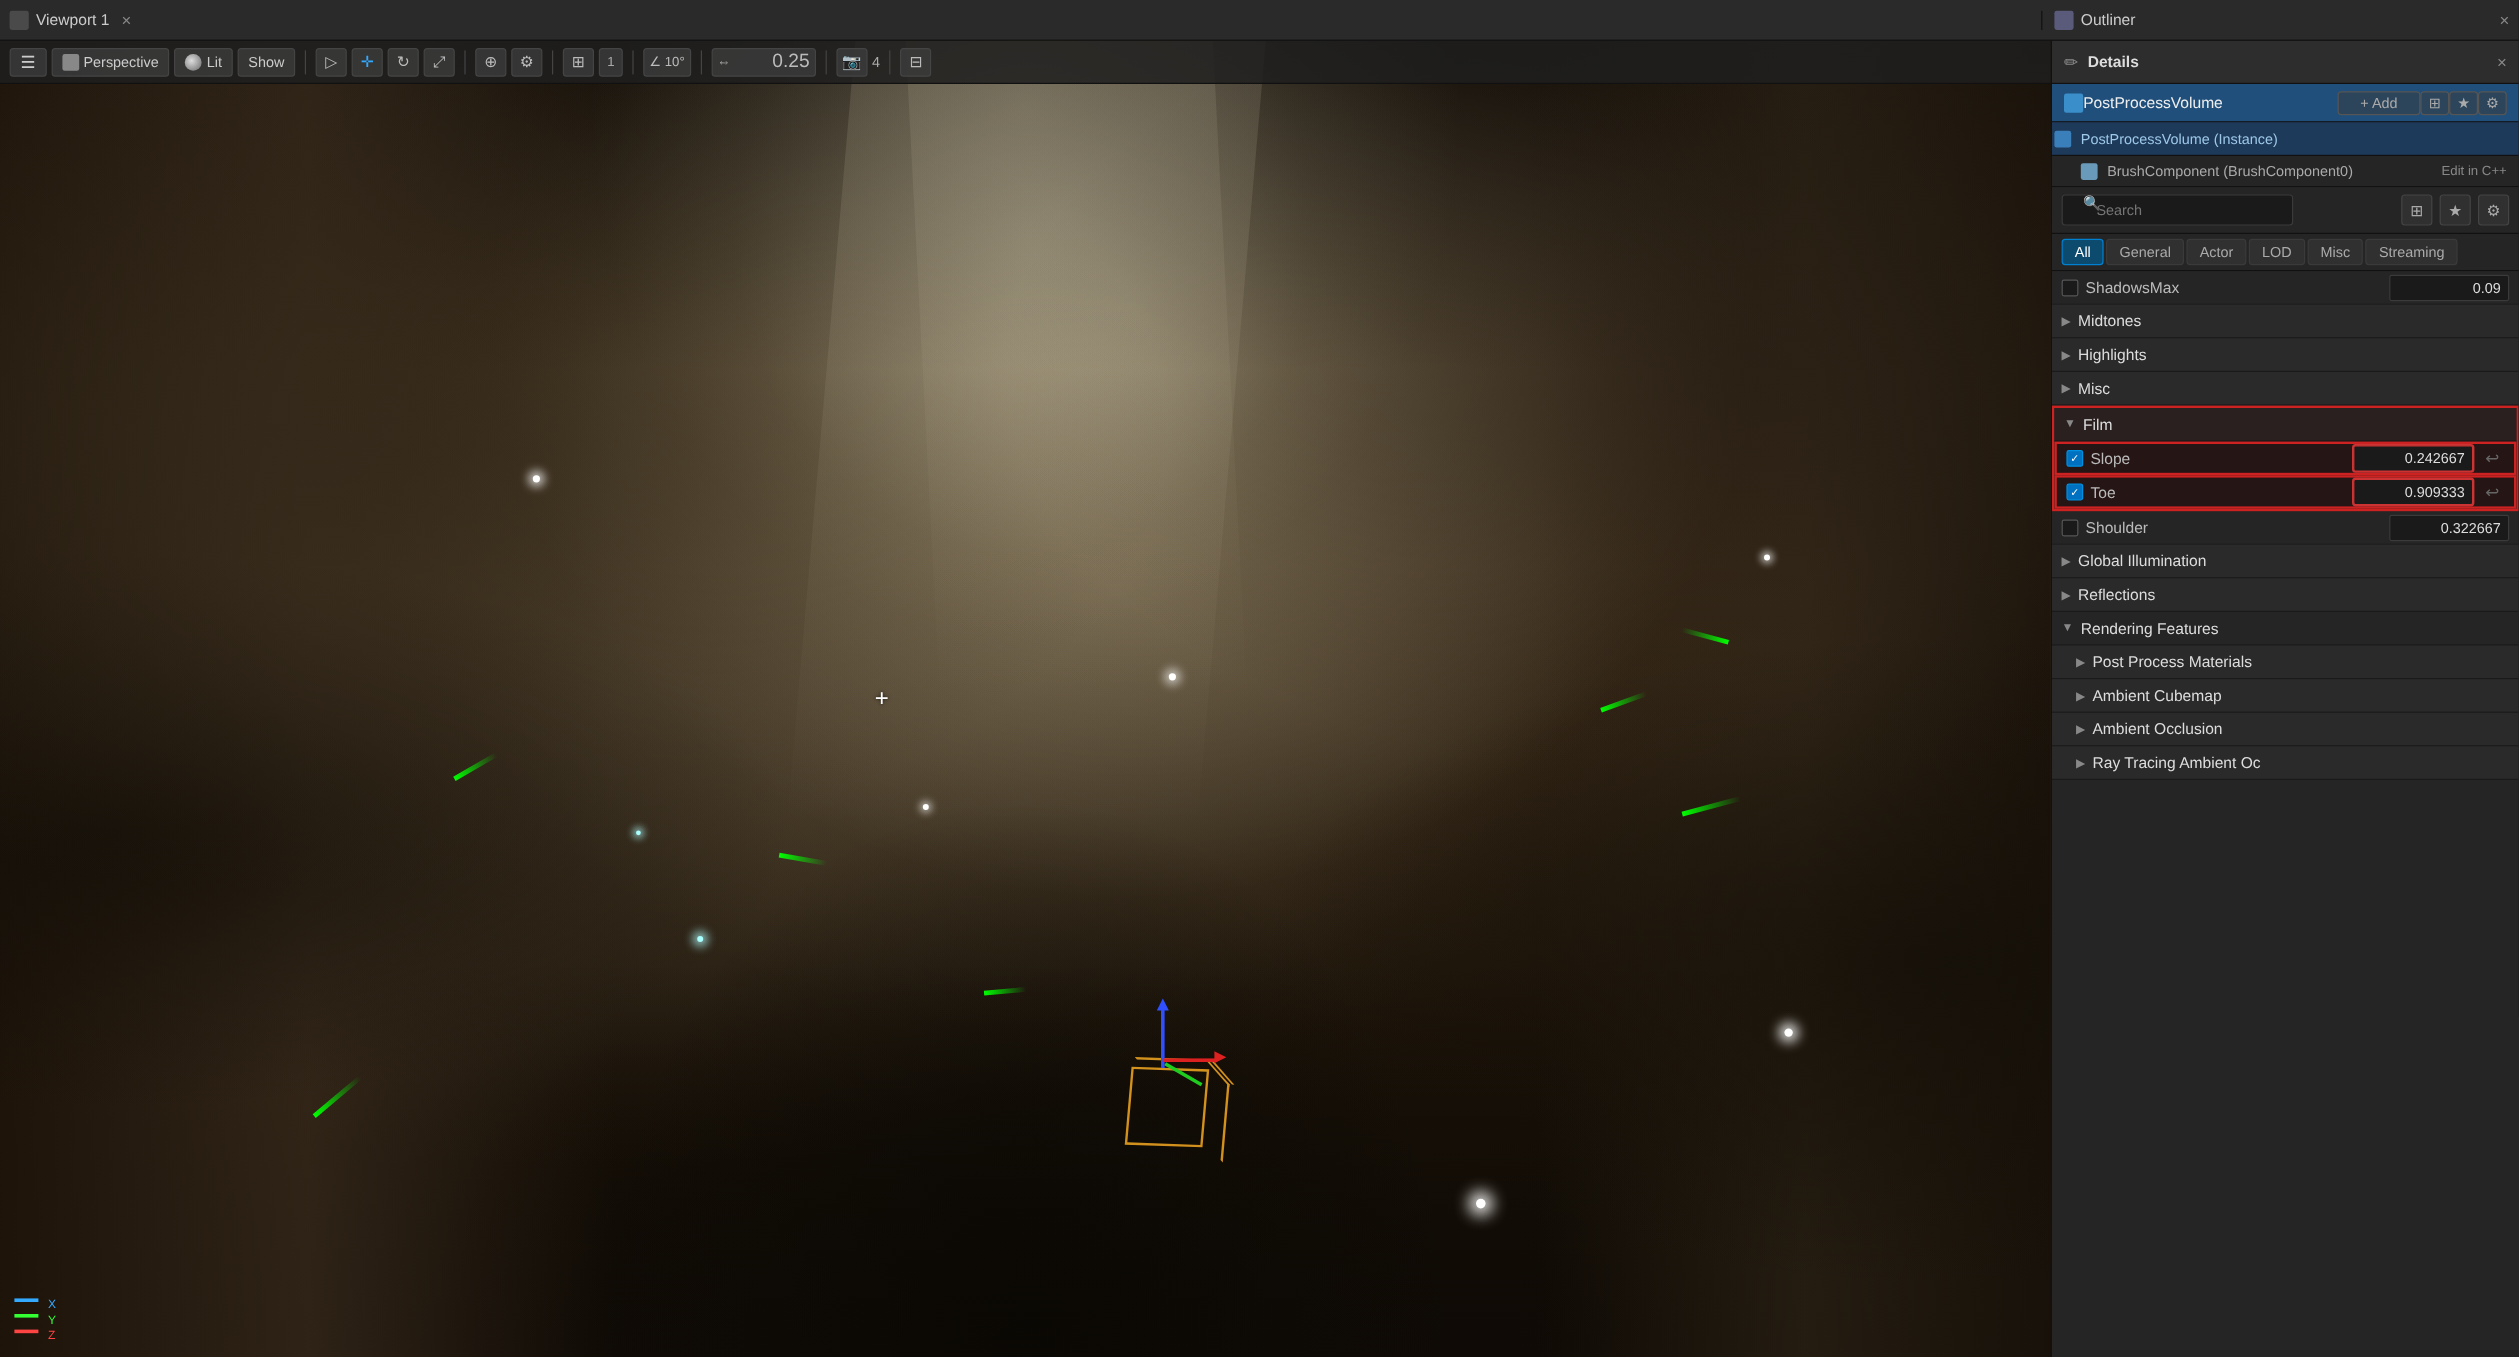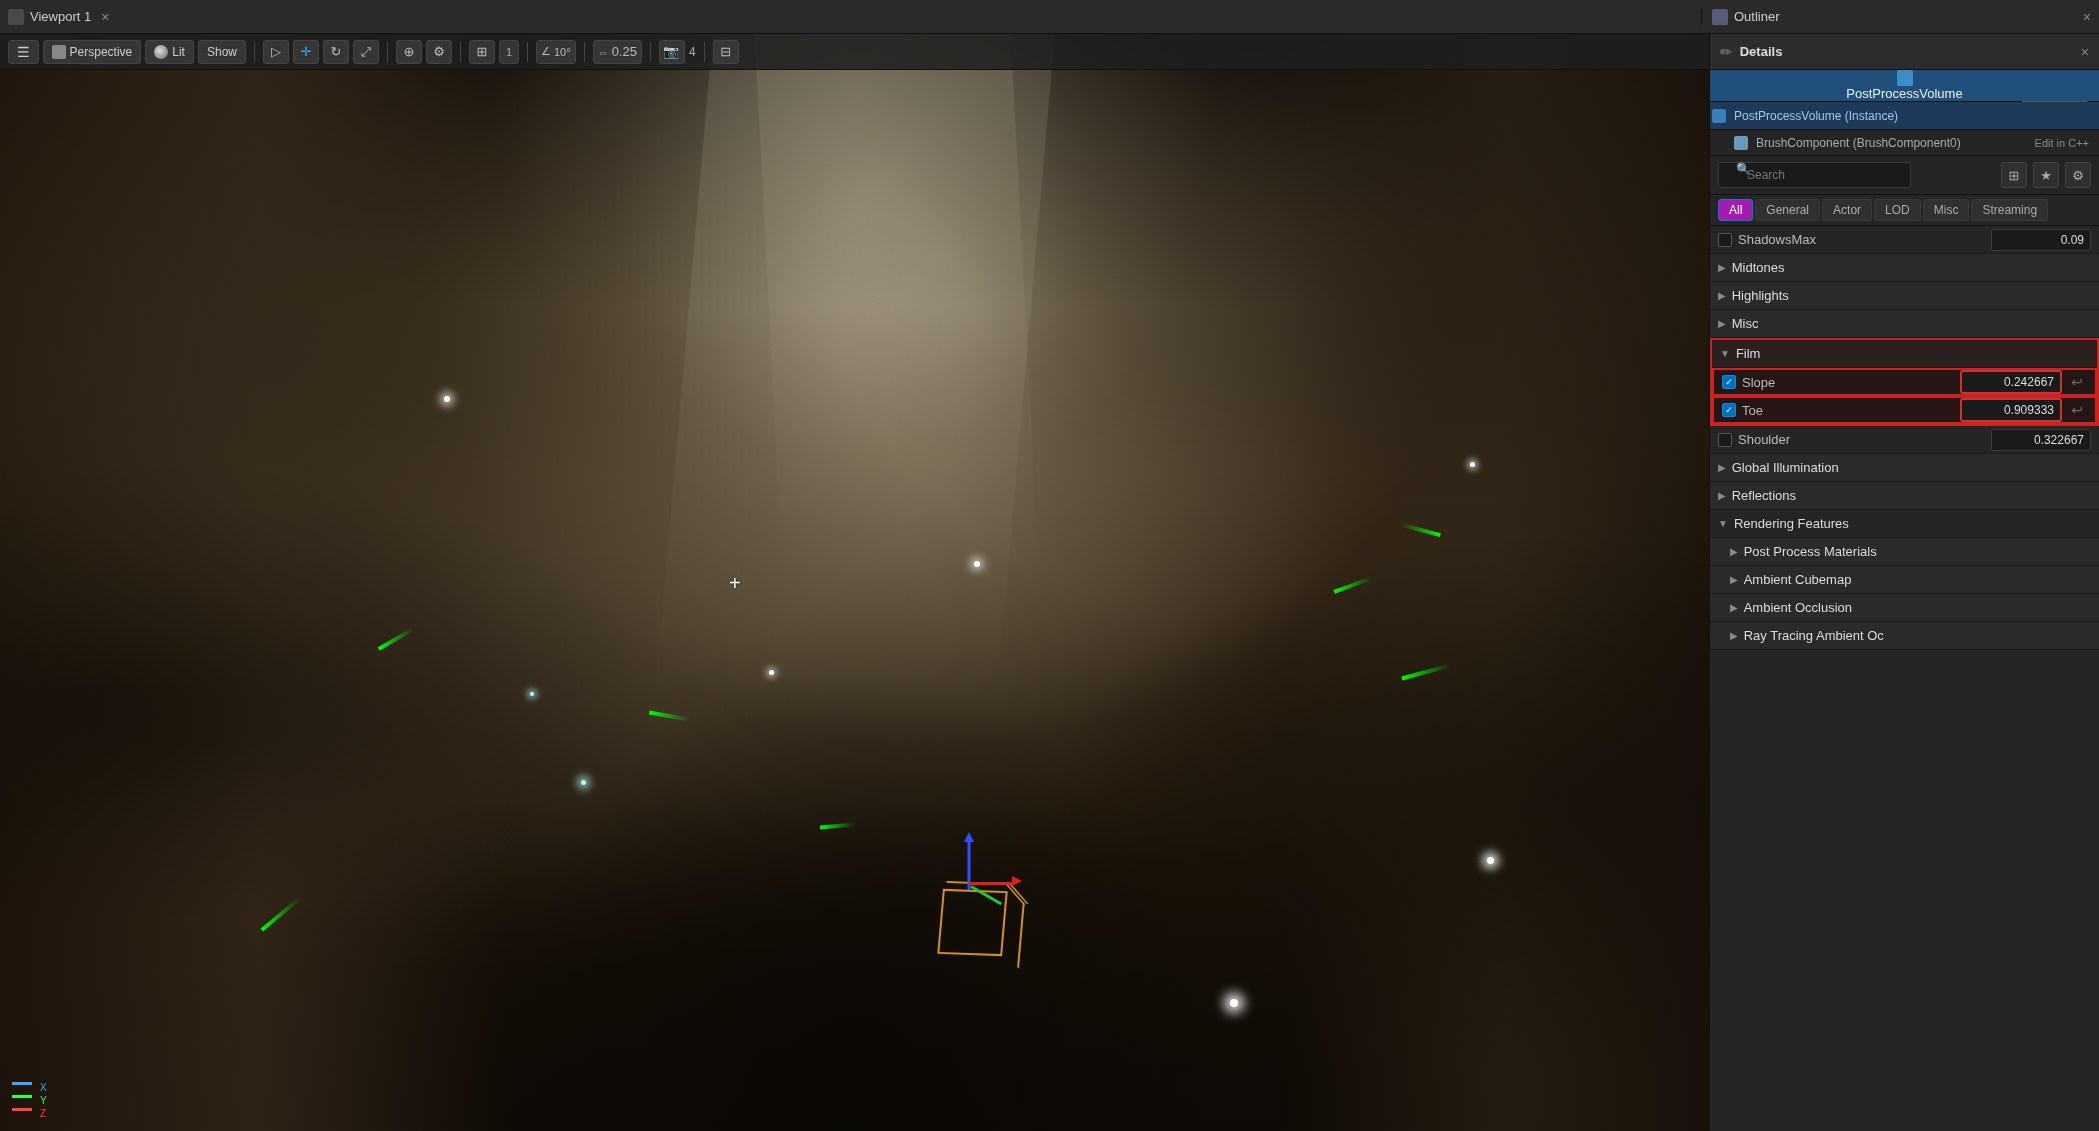--- a/index.html
+++ b/index.html
@@ -135,21 +135,20 @@
 
     
     .ppv-bar {
       display: flex;
       align-items: center;
       background: #1f4f7a;
       height: 32px;
       padding: 0 10px;
       gap: 0;
       border-bottom: 1px solid #111;
-      flex-direction: column;
     }
     .ppv-bar-icon { 
       width: 16px; height: 16px;
       background: #3a8fca;
       border-radius: 2px;
       flex-shrink: 0;
     }
     .ppv-bar-text { color: #eee; font-size: 13px; }
     .ppv-add-btn {
       margin-left: auto;
@@ -261,21 +260,21 @@
     .cat-tab {
       padding: 3px 10px;
       background: rgba(60,60,60,0.5);
       border: 1px solid #3a3a3a;
       border-radius: 3px;
       color: #aaa;
       font-size: 12px;
       cursor: pointer;
     }
     .cat-tab.active {
-      background: #a21caf;
+      background: #0c4a6e;
       border-color: #0080d0;
       color: white;
     }
 
     
     .props-list {
       flex: 1;
       overflow-y: auto;
       background: #252525;
     }
@@ -438,21 +437,21 @@
 
       <div class="vp-icon-btn" style="width:auto;padding:0 4px;gap:3px;">
         <span style="font-size:11px;">∠</span>
         <span style="font-size:11px;">10°</span>
       </div>
 
       <div class="vp-separator"></div>
 
       <div class="vp-icon-btn" style="width:auto;padding:0 4px;gap:3px;">
         <span style="font-size:11px;">⇔</span>
-        <span style="font-size:13px;">0.25</span>
+        <span style="font-size:16px;margin-left:32px;">0.25</span>
       </div>
 
       <div class="vp-separator"></div>
 
       <div class="vp-icon-btn">📷</div>
       <span style="font-size:12px;color:#aaa;">4</span>
 
       <div class="vp-separator"></div>
 
       <div class="vp-icon-btn">⊟</div>

